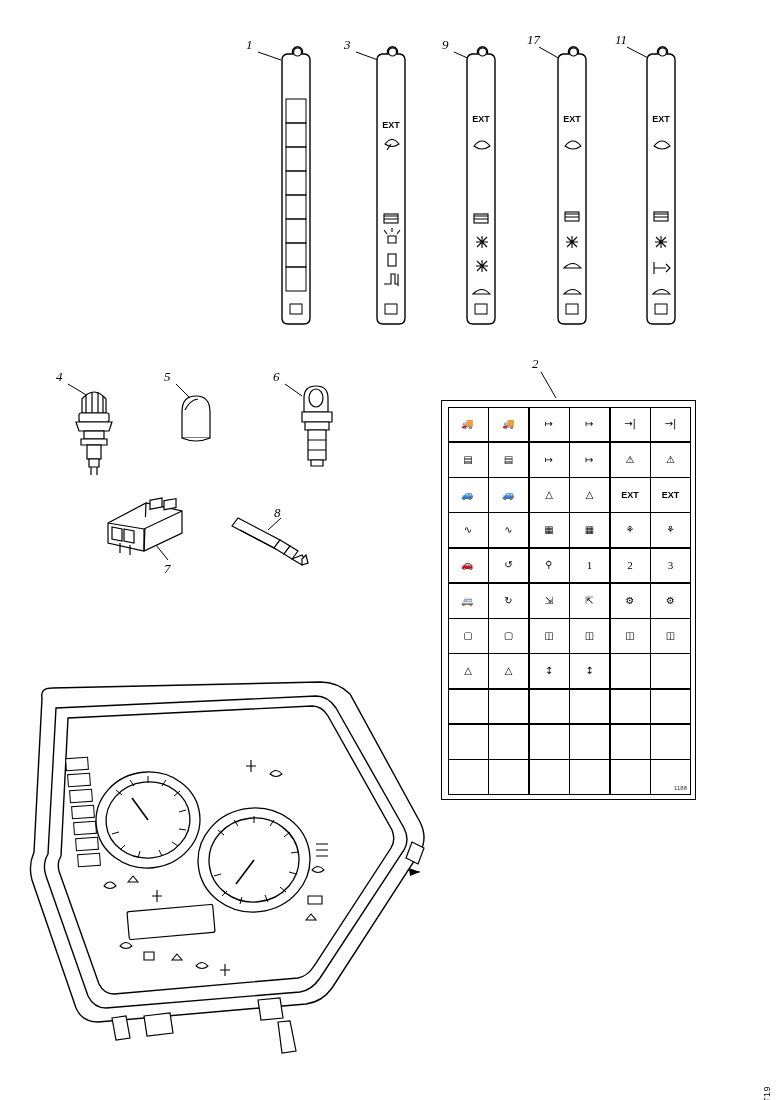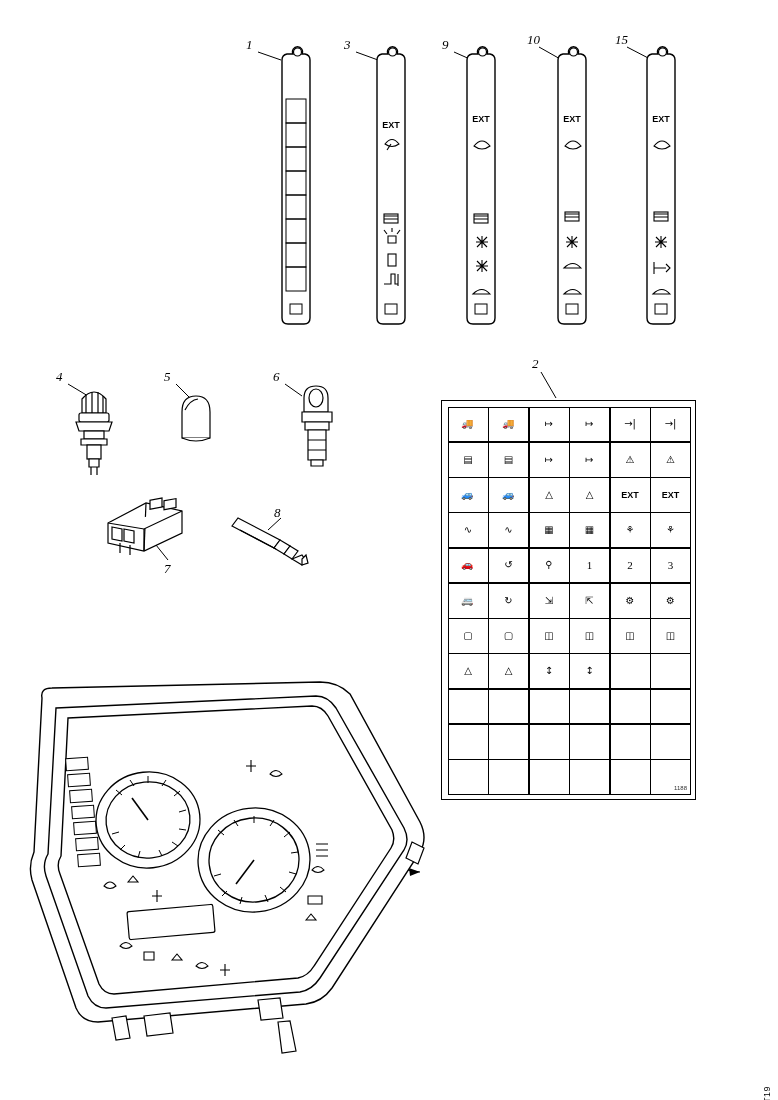--- a/index.html
+++ b/index.html
@@ -75,22 +75,22 @@
   }
 </style>
 </head>
 <body>
 
 <div class="stage">
 
   <div class="lbl" style="left:246px;top:38px;">1</div>
   <div class="lbl" style="left:344px;top:38px;">3</div>
   <div class="lbl" style="left:442px;top:38px;">9</div>
-  <div class="lbl" style="left:527px;top:33px;">10</div>
-  <div class="lbl" style="left:615px;top:33px;">15</div>
+  <div class="lbl" style="left:527px;top:33px;">17</div>
+  <div class="lbl" style="left:615px;top:33px;">11</div>
   <div class="lbl" style="left:56px;top:370px;">4</div>
   <div class="lbl" style="left:164px;top:370px;">5</div>
   <div class="lbl" style="left:273px;top:370px;">6</div>
   <div class="lbl" style="left:164px;top:562px;">7</div>
   <div class="lbl" style="left:274px;top:506px;">8</div>
   <div class="lbl" style="left:532px;top:357px;">2</div>
 
   <svg class="abs" style="left:0;top:0;width:778px;height:1100px;">
     <g stroke="#000" stroke-width="1" fill="none">
       <line x1="258" y1="52" x2="281" y2="60"></line>

